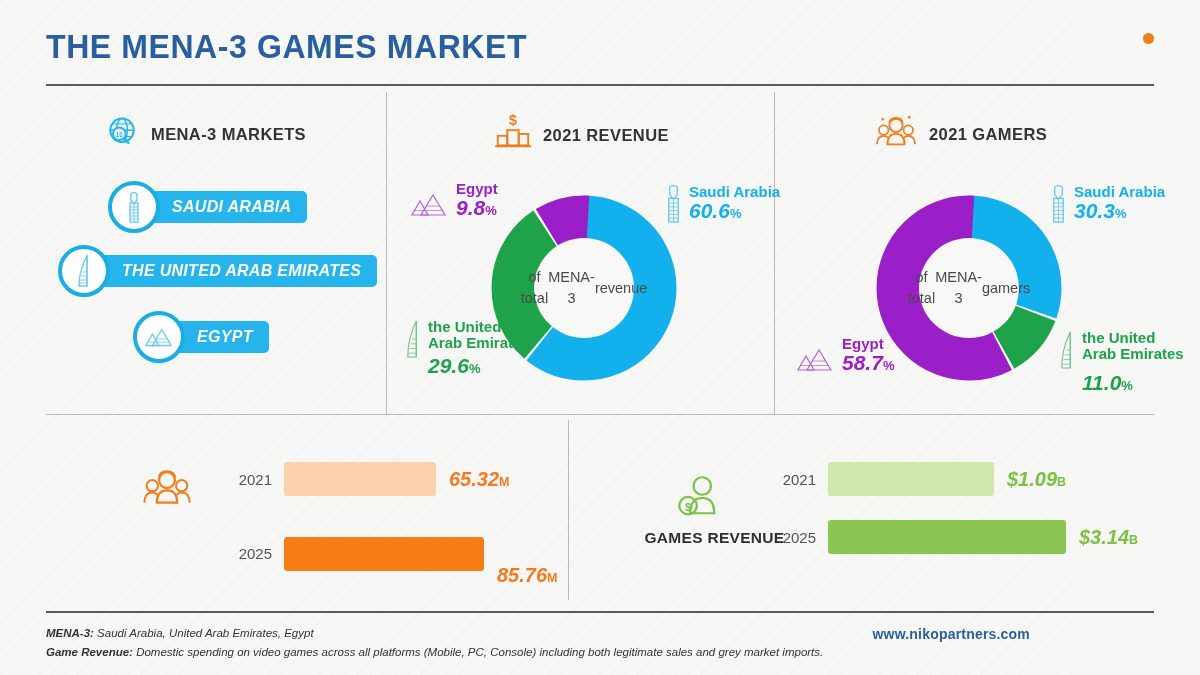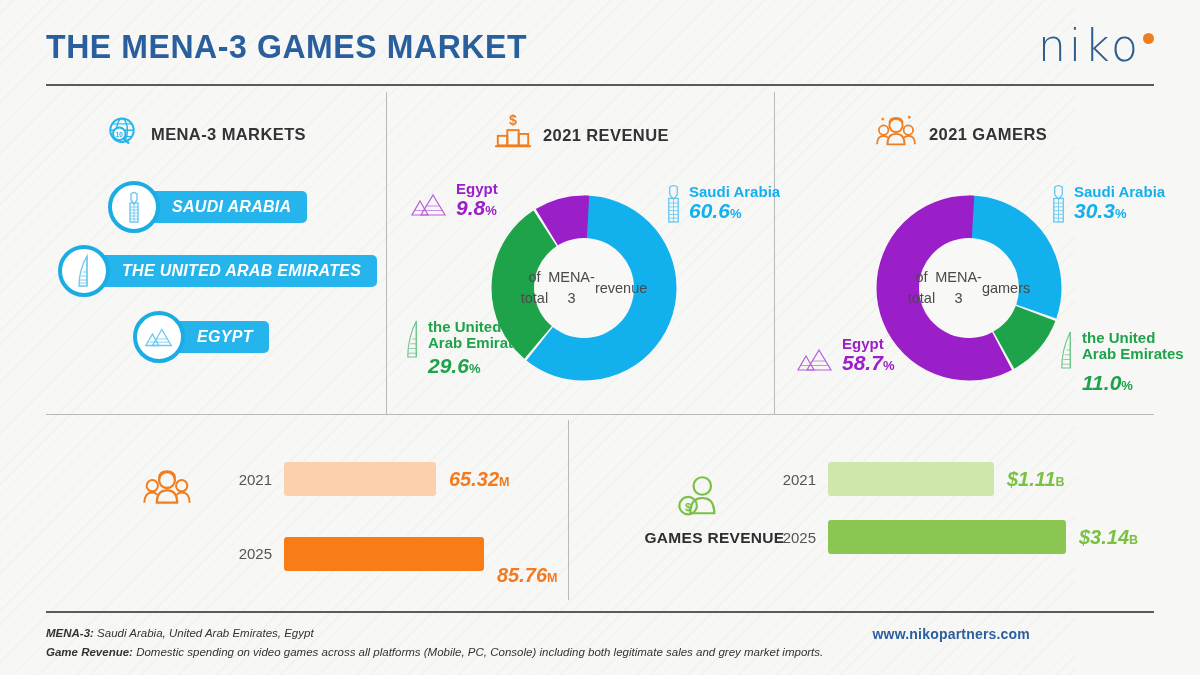--- a/index.html
+++ b/index.html
@@ -109,21 +109,20 @@
   }
 </style>
 </head>
 <body>
 
 <div id="stage">
 
   <div id="header">
     <div id="page-title">THE MENA-3 GAMES MARKET</div>
     <div id="logo">
-      <div id="logo-text">niko</div>
       <div id="logo-dot"></div>
     </div>
   </div>
   <div id="header-rule"></div>
 
   <div class="vdiv" style="left:386px;top:92px;height:322px;"></div>
   <div class="vdiv" style="left:774px;top:92px;height:322px;"></div>
   <div class="hdiv" style="left:46px;top:414px;width:1108px;"></div>
   <div class="vdiv" style="left:568px;top:420px;height:180px;"></div>
 
@@ -412,21 +411,21 @@
       </svg>
     </div>
     <div class="bb-title" style="left:12px;top:108px;width:225px;">
       <div>GAMES REVENUE</div>
     </div>
 
     <div class="bar-row" style="left:180px;top:42px;">
       <span class="bar-year">2021</span>
       <span class="bar-fill" style="width:166px;background:#cfe7ab;"></span>
       <span class="bar-val" style="color:#7ac143;">
-        <span>$1.11</span><small>B</small>
+        <span>$1.09</span><small>B</small>
       </span>
     </div>
 
     <div class="bar-row" style="left:180px;top:100px;">
       <span class="bar-year">2025</span>
       <span class="bar-fill" style="width:238px;background:#8cc652;"></span>
       <span class="bar-val" style="color:#7ac143;">
         <span>$3.14</span><small>B</small>
       </span>
     </div>

